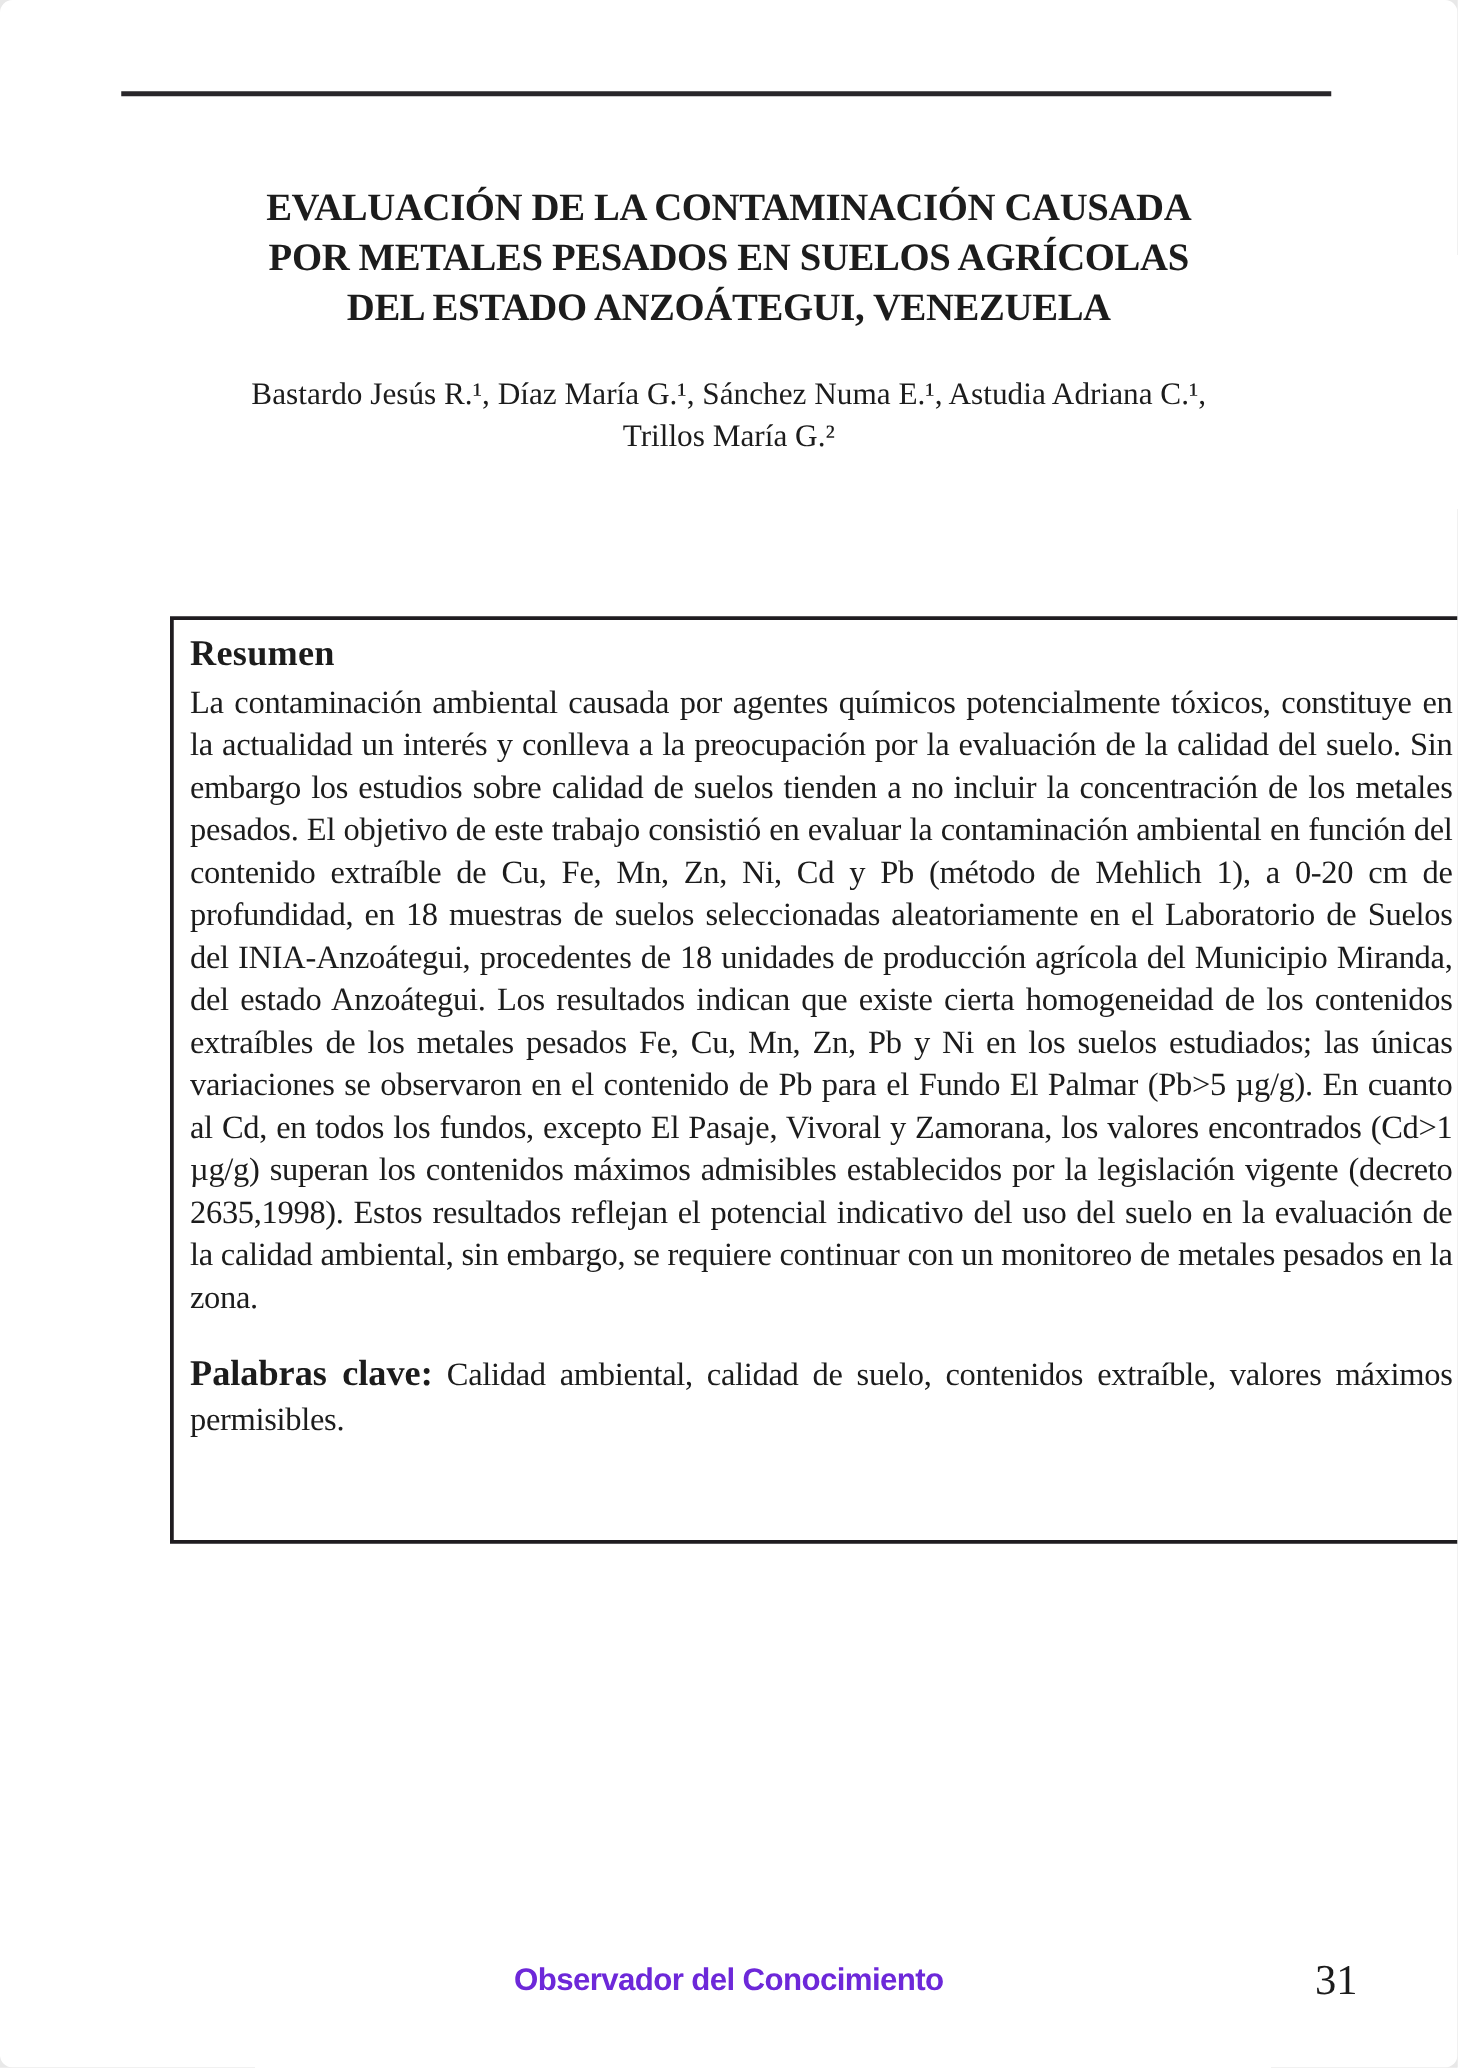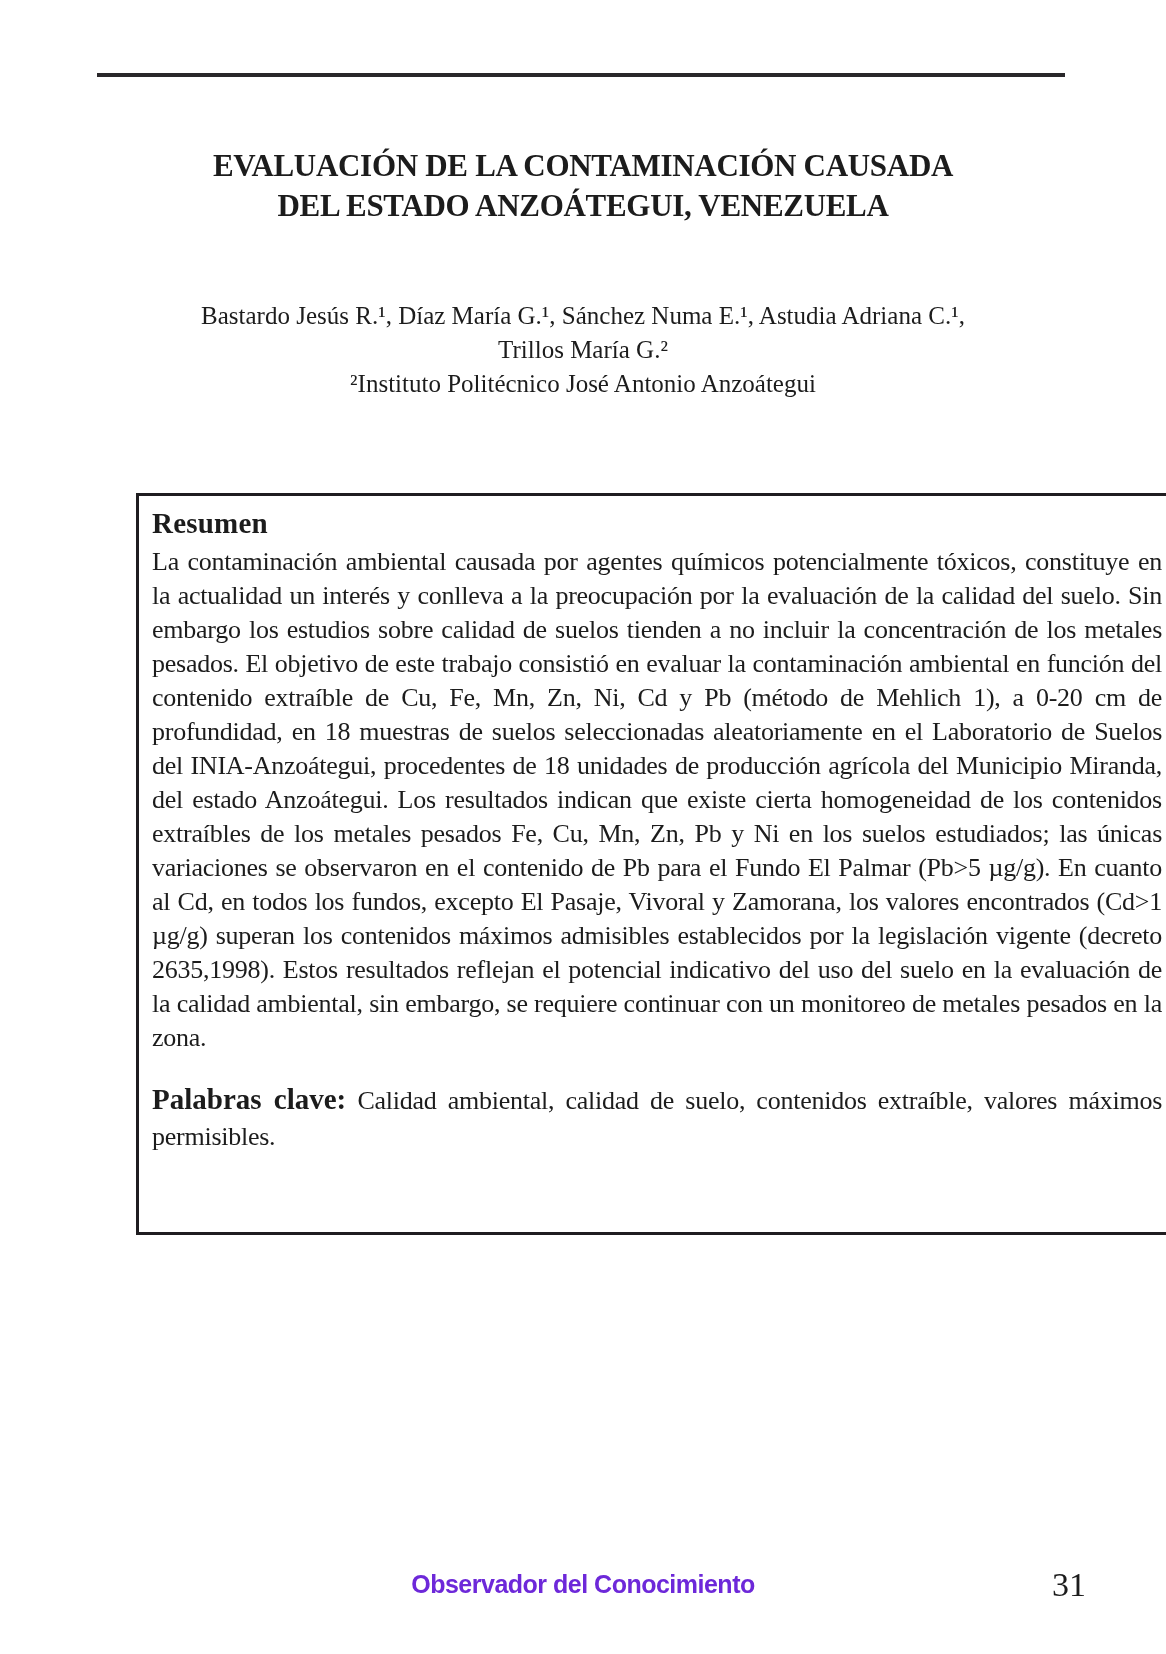--- a/index.html
+++ b/index.html
@@ -5,20 +5,21 @@
   html, body { margin: 0; padding: 0; background: #e8e8e8; }
   .page {
     position: relative;
     width: 1166px;
     height: 1654px;
     margin: 0 auto;
     background: #ffffff;
     font-family: "Liberation Serif", serif;
     color: #1c1c1c;
     overflow: hidden;
+    border-radius: 10px;
   }
   .top-rule {
     position: absolute;
     left: 97px;
     top: 73px;
     width: 968px;
     height: 4px;
     background: #29272a;
   }
   .title-block {
@@ -101,27 +102,27 @@
 </style>
 </head>
 <body>
 
 <div class="page">
 
   <div class="top-rule"></div>
 
   <div class="title-block">
     <div>EVALUACIÓN DE LA CONTAMINACIÓN CAUSADA</div>
+    <div>POR METALES PESADOS EN SUELOS AGRÍCOLAS</div>
     <div>DEL ESTADO ANZOÁTEGUI, VENEZUELA</div>
   </div>
 
   <div class="authors-block">
     <div>Bastardo Jesús R.¹, Díaz María G.¹,  Sánchez Numa E.¹, Astudia Adriana C.¹,</div>
     <div>Trillos María G.²</div>
-    <div>²Instituto Politécnico José Antonio Anzoátegui</div>
   </div>
 
   <div class="abstract-box">
     <h2 class="abstract-heading">Resumen</h2>
     <p class="abstract-body">La contaminación ambiental causada por agentes químicos potencialmente tóxicos, constituye en la actualidad un interés y conlleva a la preocupación por la evaluación de la calidad del suelo. Sin embargo los estudios sobre calidad de suelos tienden a no incluir la concentración de los metales pesados. El  objetivo de este trabajo consistió en evaluar la contaminación ambiental en función del contenido extraíble de Cu, Fe, Mn, Zn, Ni, Cd y Pb (método de Mehlich 1), a 0-20 cm de profundidad, en 18 muestras de suelos seleccionadas aleatoriamente en el Laboratorio de Suelos del INIA-Anzoátegui, procedentes de 18 unidades de producción agrícola del Municipio Miranda, del estado Anzoátegui. Los resultados indican que existe cierta homogeneidad de los contenidos extraíbles de los metales pesados Fe, Cu, Mn, Zn, Pb y Ni en los suelos estudiados; las únicas variaciones se observaron en el contenido de Pb para el Fundo El Palmar (Pb&gt;5 µg/g). En cuanto al Cd, en todos los fundos, excepto El Pasaje, Vivoral y Zamorana, los valores encontrados (Cd&gt;1 µg/g) superan los contenidos máximos admisibles establecidos por la legislación vigente (decreto 2635,1998). Estos resultados reflejan el potencial indicativo del uso del suelo en la evaluación de la calidad ambiental, sin embargo, se requiere continuar con un monitoreo de metales pesados en la zona.</p>
     <p class="keywords-para"><span class="keywords-label">Palabras clave:</span><span> Calidad ambiental, calidad de suelo, contenidos extraíble, valores máximos permisibles.</span></p>
   </div>
 
   <div class="footer-journal">Observador del Conocimiento</div>
   <div class="footer-page-number">31</div>

